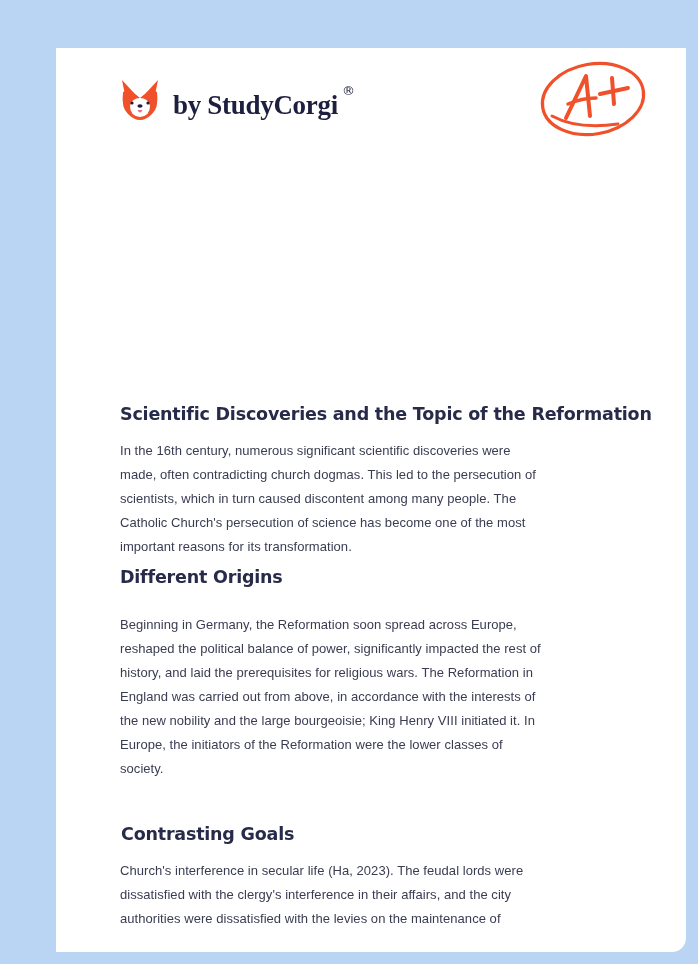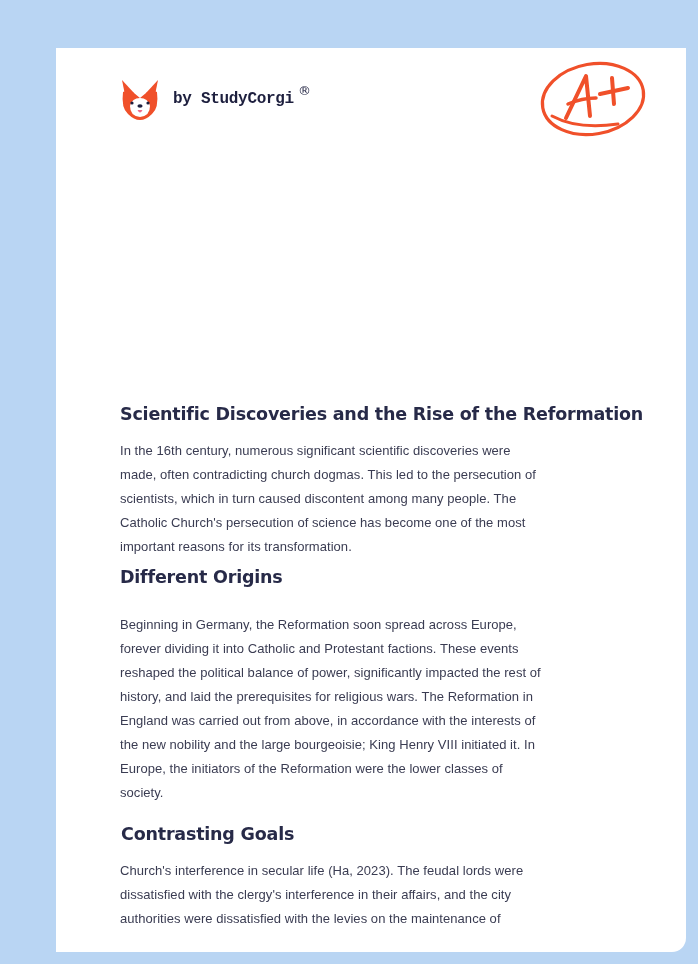--- a/index.html
+++ b/index.html
@@ -31,27 +31,27 @@
       height: 50px;
       display: flex;
       align-items: center;
     }
     .logo-icon {
       width: 40px;
       height: 46px;
       margin-right: 13px;
     }
     .brand {
-      font-family: Liberation Mono, monospace;
+      font-family: Liberation Serif, serif;
       font-weight: bold;
-      font-size: 16px;
+      font-size: 27px;
       color: #1d1f3e;
       letter-spacing: -0.3px;
       position: relative;
-      top: 0;
+      top: 6px;
     }
     .brand-reg {
       font-family: "DejaVu Sans", sans-serif;
       font-size: 13px;
       color: #1d1f3e;
       position: relative;
       top: -9px;
       margin-left: 4px;
     }
     .grade-badge {
@@ -154,33 +154,32 @@
     <path d="M28 60 L48 18 L52 58" fill="none" stroke="#f0502a" stroke-width="4" stroke-linecap="round" stroke-linejoin="round"></path>
     <path d="M30 46 Q44 40 58 40" fill="none" stroke="#f0502a" stroke-width="3.5" stroke-linecap="round"></path>
 
     <path d="M62 36 L90 30" fill="none" stroke="#f0502a" stroke-width="4" stroke-linecap="round"></path>
     <path d="M74 20 L76 46" fill="none" stroke="#f0502a" stroke-width="4" stroke-linecap="round"></path>
   </svg>
 
   <div class="content">
 
 
-    <h2 class="section-heading h1">Scientific Discoveries and the Rise of the Reformation</h2>
+    <h2 class="section-heading h1">Scientific Discoveries and the Topic of the Reformation</h2>
     <p class="para p1">
       <span class="line">In the 16th century, numerous significant scientific discoveries were</span>
       <span class="line">made, often contradicting church dogmas. This led to the persecution of</span>
       <span class="line">scientists, which in turn caused discontent among many people. The</span>
       <span class="line">Catholic Church's persecution of science has become one of the most</span>
       <span class="line">important reasons for its transformation.</span>
     </p>
 
     <h2 class="section-heading h2">Different Origins</h2>
     <p class="para p2">
       <span class="line">Beginning in Germany, the Reformation soon spread across Europe,</span>
-      <span class="line">forever dividing it into Catholic and Protestant factions. These events</span>
       <span class="line">reshaped the political balance of power, significantly impacted the rest of</span>
       <span class="line">history, and laid the prerequisites for religious wars. The Reformation in</span>
       <span class="line">England was carried out from above, in accordance with the interests of</span>
       <span class="line">the new nobility and the large bourgeoisie; King Henry VIII initiated it. In</span>
       <span class="line">Europe, the initiators of the Reformation were the lower classes of</span>
       <span class="line">society.</span>
     </p>
 
     <h2 class="section-heading h3">Contrasting Goals</h2>
     <p class="para p3">

